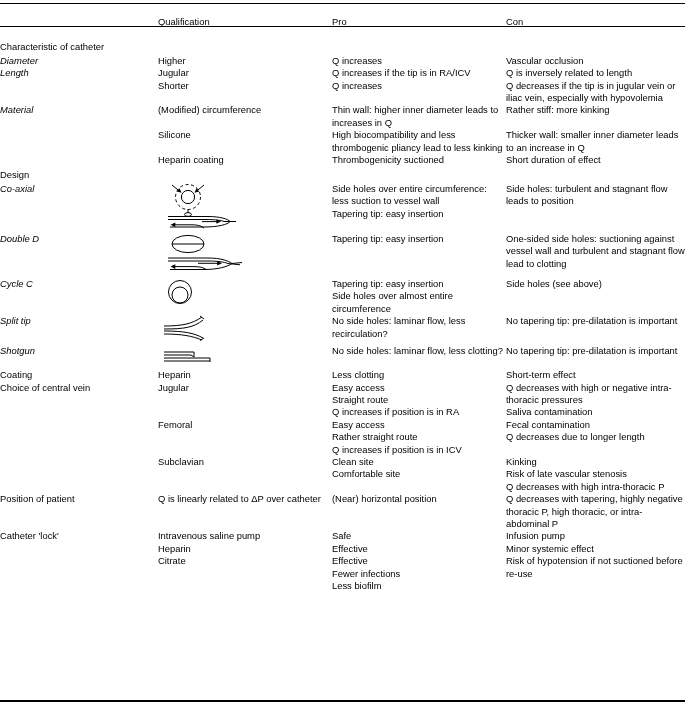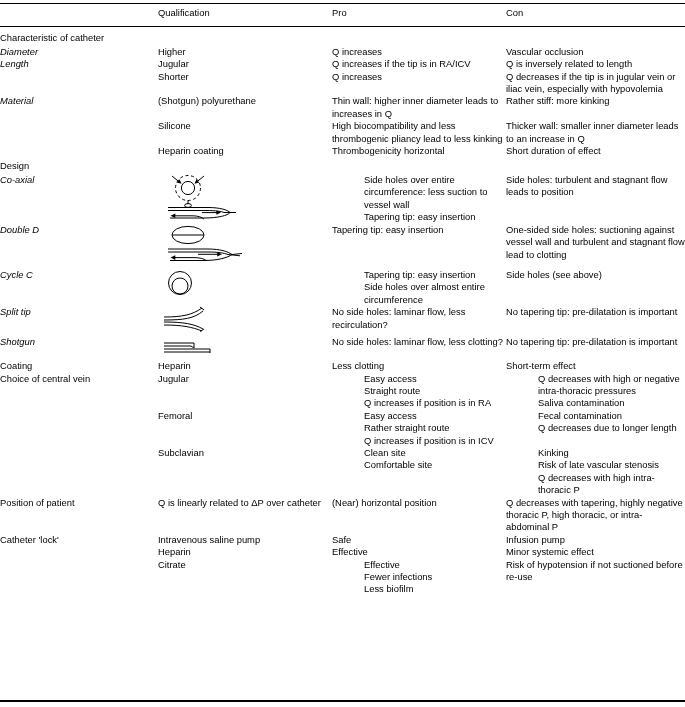--- a/index.html
+++ b/index.html
@@ -27,21 +27,21 @@
     left: 0;
     width: 685px;
     background: #000000;
   }
   .rule-top    { top: 3px;   height: 1.3px; }
   .rule-head   { top: 26px;  height: 1.3px; }
   .rule-bottom { top: 700px; height: 1.6px; }
 
   table.tbl {
     position: absolute;
-    top: 7px;
+    top: 16px;
     left: 0;
     width: 685px;
     border-collapse: collapse;
     table-layout: fixed;
     font-size: 9.4px;
     line-height: 12.4px;
   }
 
   col.c-label { width: 158px; }
   col.c-qual  { width: 174px; }
@@ -58,21 +58,21 @@
 
   
   tr.gap-row td { height: 10px; }
 
   
   td.cell { padding-top: 2px; padding-bottom: 1px; }
 
   .ind0 { padding-left: 0px; }
   .ind1 { padding-left: 22px; font-style: italic; }
 
-  .lines > span { display: block; white-space: normal; margin-left: 32px; }
+  .lines > span { display: block; white-space: normal; }
 
   
   tr.section td { padding-top: 3px; padding-bottom: 1px; }
 
   
   td.diagram { padding-top: 3px; }
   .diagwrap { width: 90px; height: 100%; }
 
   svg { display: block; overflow: visible; }
 </style>
@@ -126,34 +126,34 @@
           <td class="cell">Q is inversely related to length</td>
         </tr>
         <tr class="body-row">
           <td class="cell ind1"></td>
           <td class="cell">Shorter</td>
           <td class="cell">Q increases</td>
           <td class="cell">Q decreases if the tip is in jugular vein or iliac vein, especially with hypovolemia</td>
         </tr>
         <tr class="body-row">
           <td class="cell ind1">Material</td>
-          <td class="cell">(Shotgun) polyurethane</td>
+          <td class="cell">(Modified) circumference</td>
           <td class="cell">Thin wall: higher inner diameter leads to increases in Q</td>
           <td class="cell">Rather stiff: more kinking</td>
         </tr>
         <tr class="body-row">
           <td class="cell ind1"></td>
           <td class="cell">Silicone</td>
           <td class="cell">High biocompatibility and less thrombogenic pliancy lead to less kinking</td>
           <td class="cell">Thicker wall: smaller inner diameter leads to an increase in Q</td>
         </tr>
         <tr class="body-row">
           <td class="cell ind1"></td>
           <td class="cell">Heparin coating</td>
-          <td class="cell">Thrombogenicity horizontal</td>
+          <td class="cell">Thrombogenicity suctioned</td>
           <td class="cell">Short duration of effect</td>
         </tr>
         <tr class="body-row section">
           <td class="cell ind0">Design</td>
           <td class="cell"></td>
           <td class="cell"></td>
           <td class="cell"></td>
         </tr>
         <tr class="body-row">
           <td class="cell ind1">Co-axial</td>

